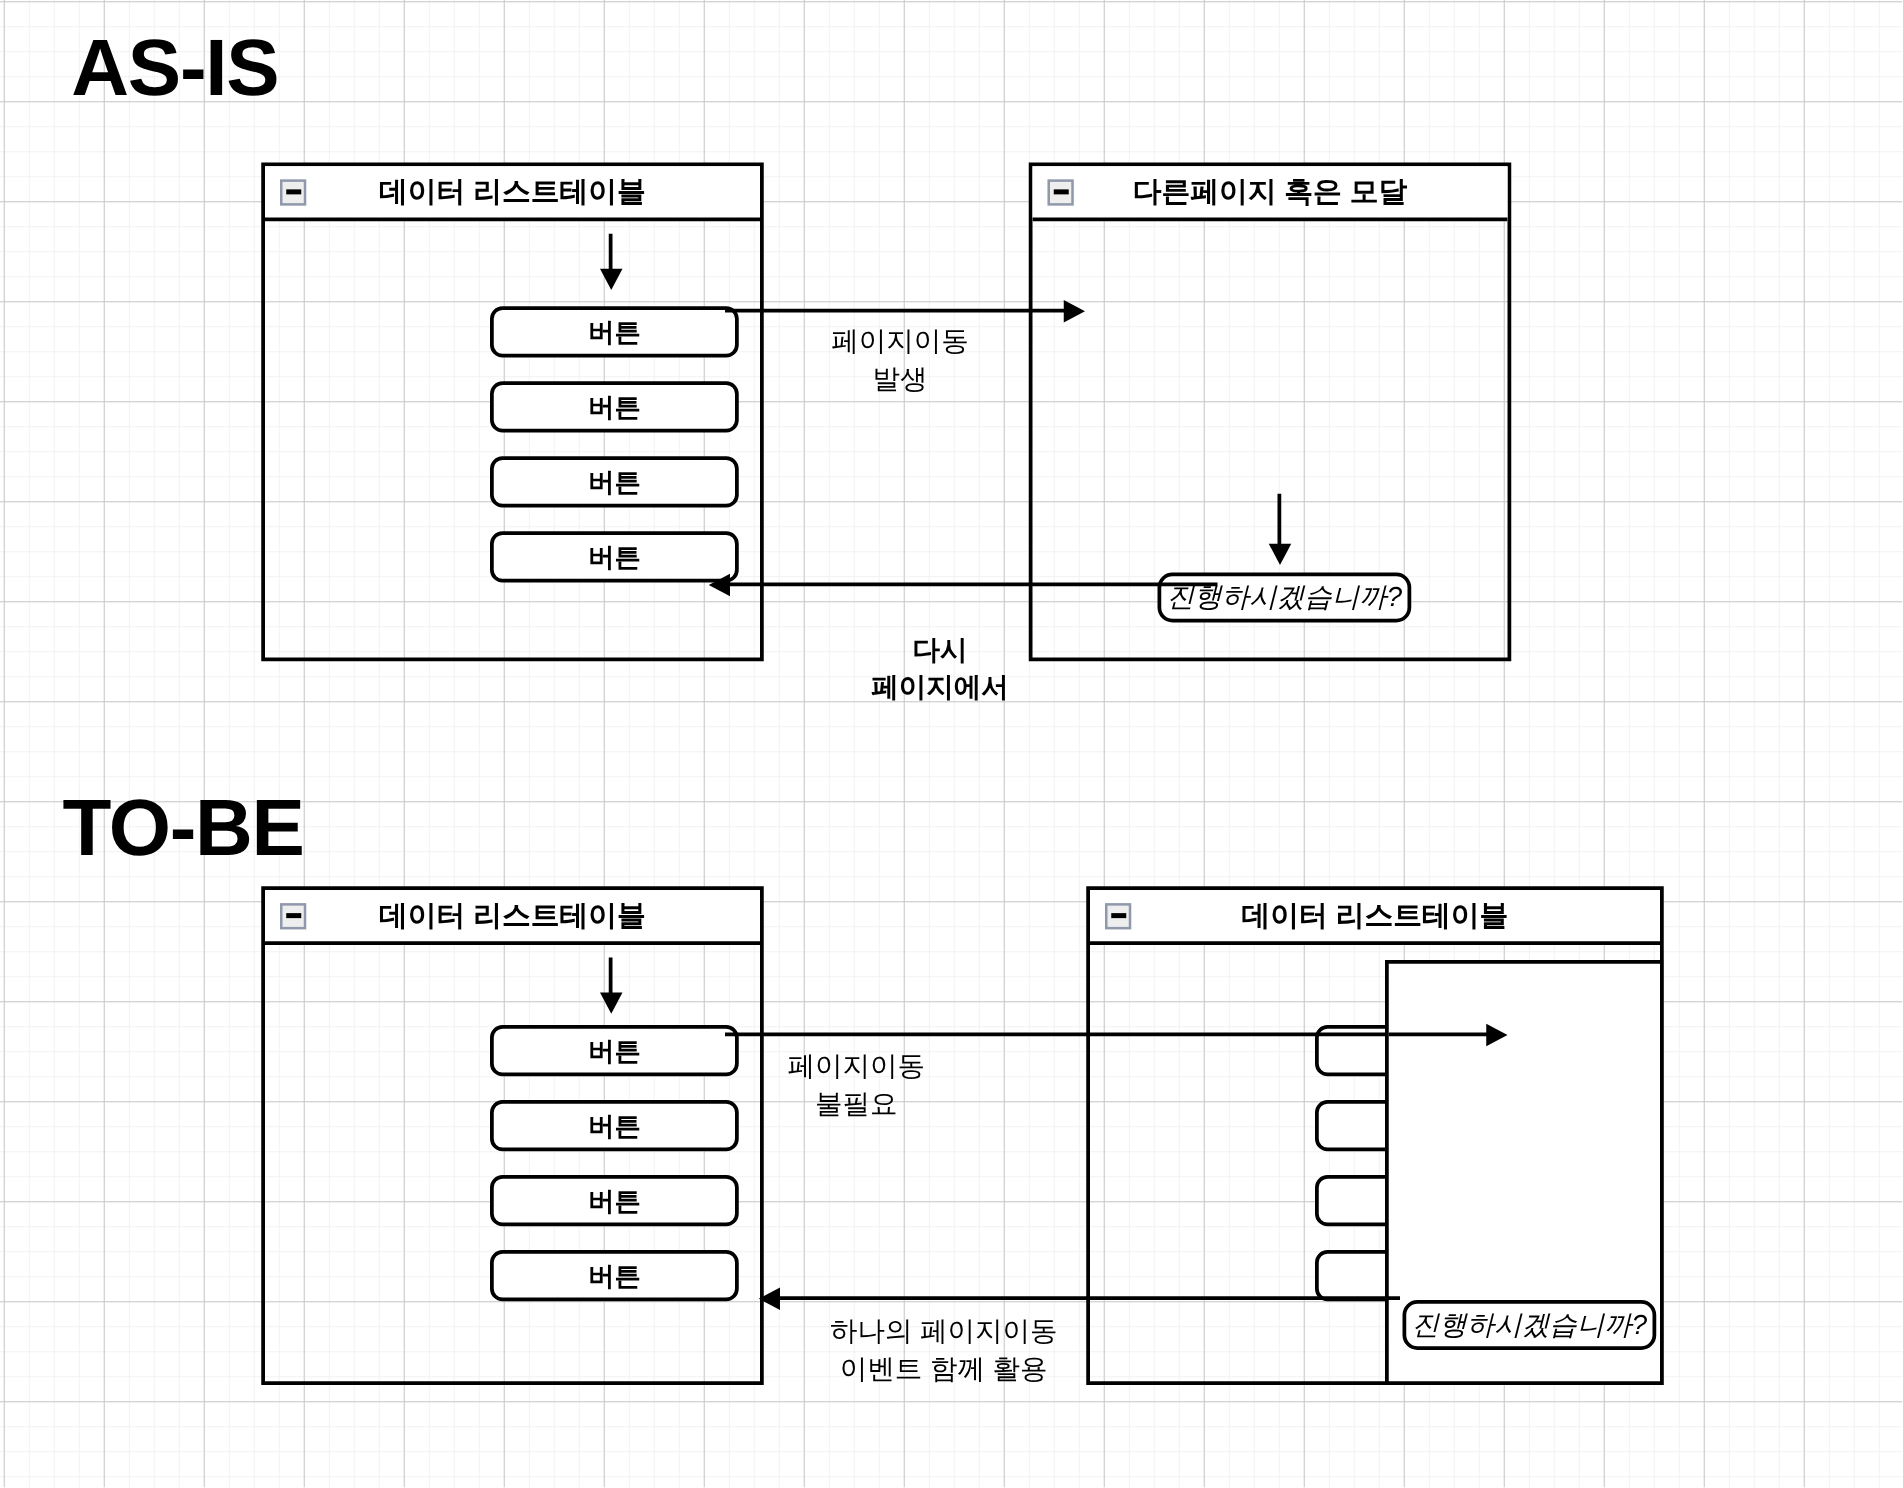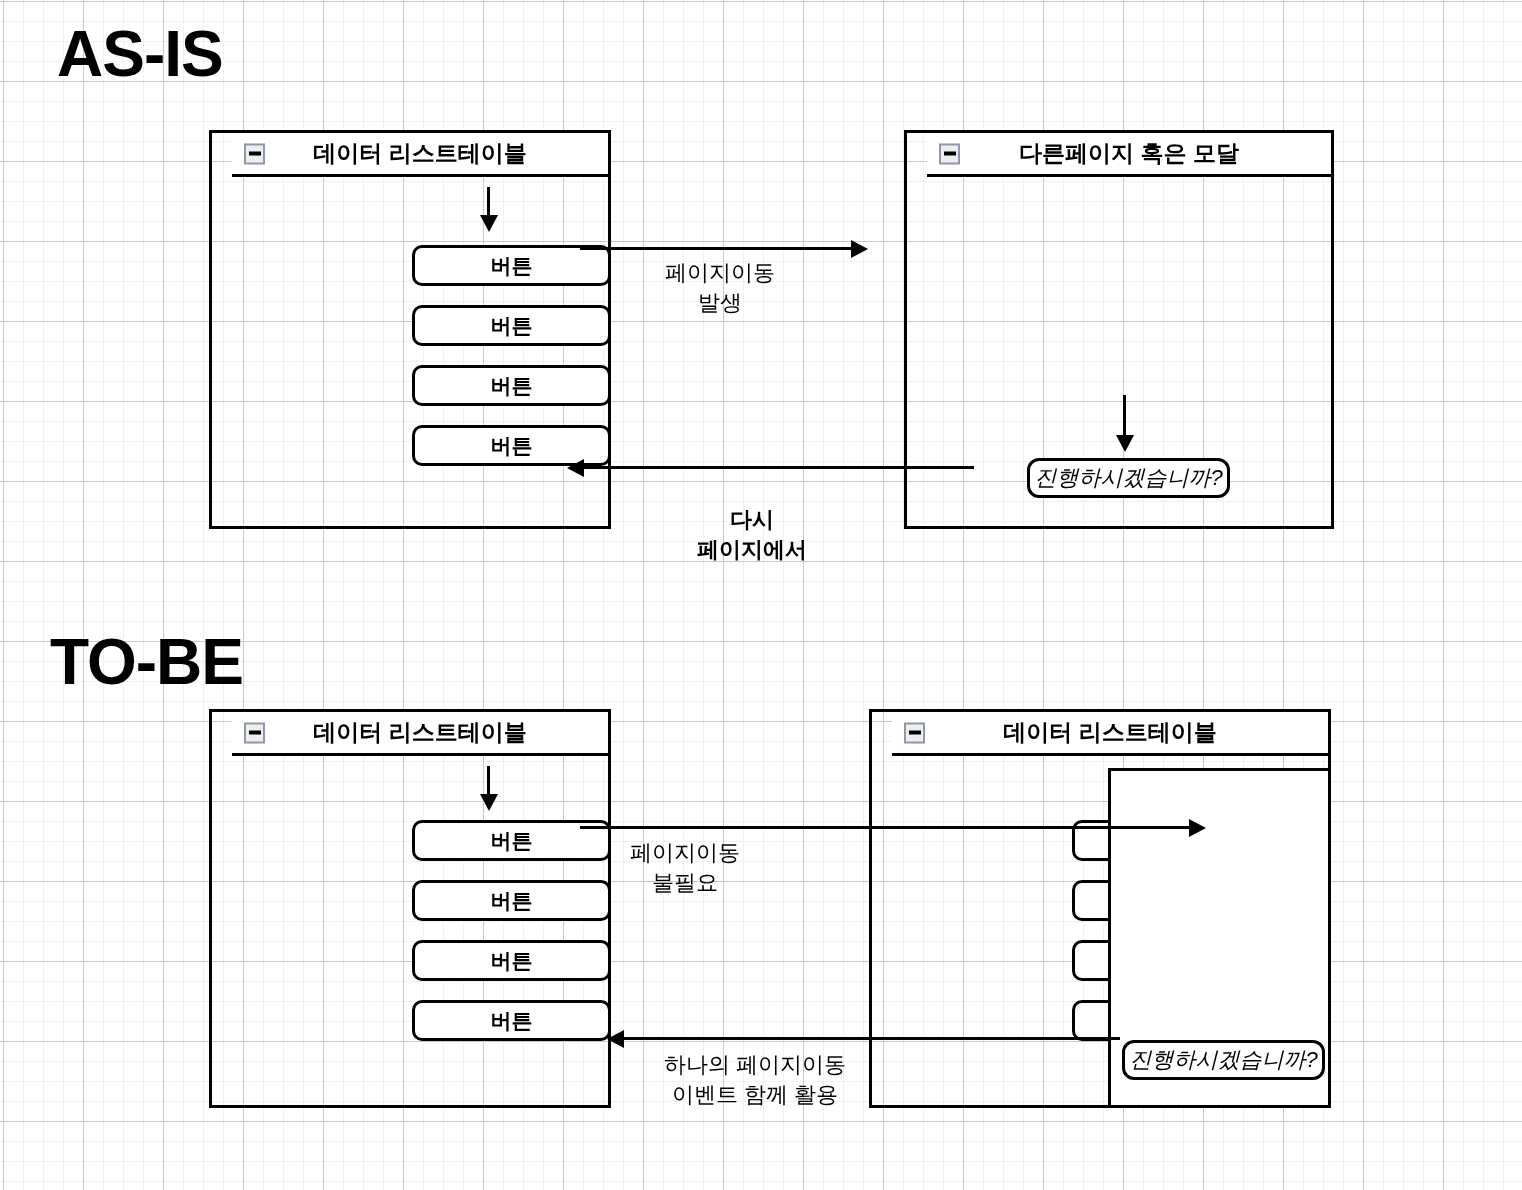--- a/index.html
+++ b/index.html
@@ -32,21 +32,20 @@
     white-space: nowrap;
     line-height: 1;
   }
 
   
   .panel {
     position: absolute;
     background: transparent;
     border: 3px solid #000000;
     box-sizing: border-box;
-    padding-left: 20px;
   }
   .panel-titlebar {
     position: relative;
     height: 44px;
     border-bottom: 3px solid #000000;
     box-sizing: border-box;
     background: #ffffff;
     display: flex;
     align-items: center;
     justify-content: center;
@@ -193,21 +192,21 @@
   <div class="vline" style="left:487px; top:187px; height:34px;"></div>
   <div class="arrow-down" style="left:480px; top:215px;"></div>
 
   <div class="hline" style="left:580px; top:247px; width:282px;"></div>
   <div class="arrow-right" style="left:851px; top:240px;"></div>
   <div class="edge-label" style="left:600px; top:258px; width:240px;">
     <div>페이지이동</div>
     <div>발생</div>
   </div>
 
-  <div class="panel" style="left:904px; top:130px; width:430px; height:399px;">
+  <div class="panel" style="left:823px; top:130px; width:386px; height:399px;">
     <div class="panel-titlebar">
       <span class="minimize-icon">
           <i></i>
         </span>
       <span class="panel-title-text">다른페이지 혹은 모달</span>
     </div>
     <div class="panel-body">
 
       <div class="vline" style="left:196px; top:218px; height:45px;"></div>
       <div class="arrow-down" style="left:189px; top:258px;"></div>

